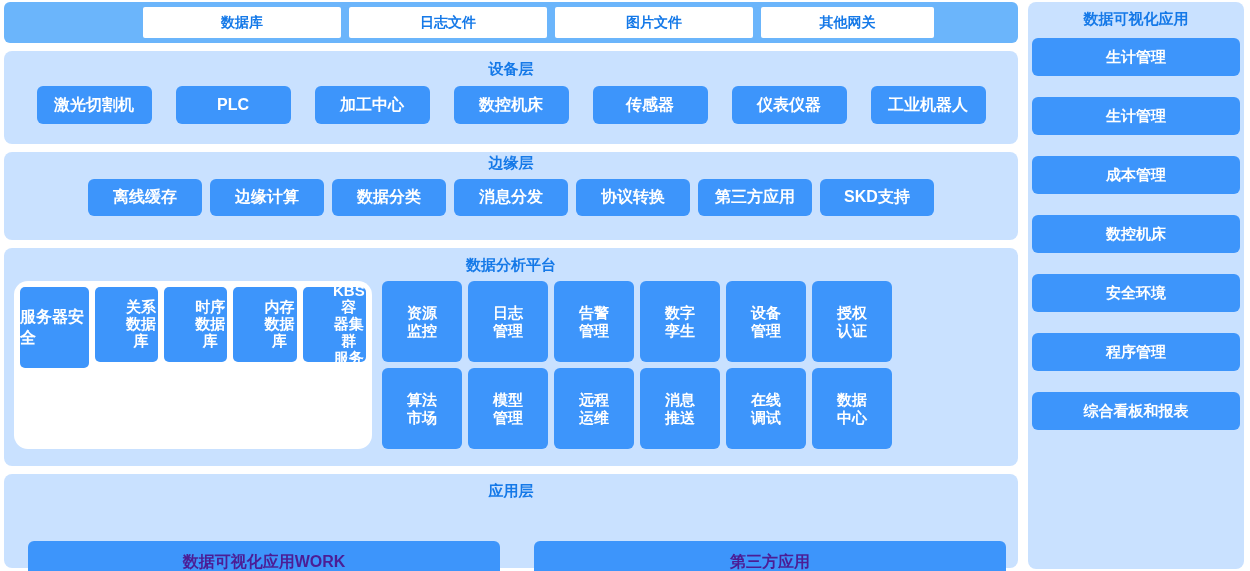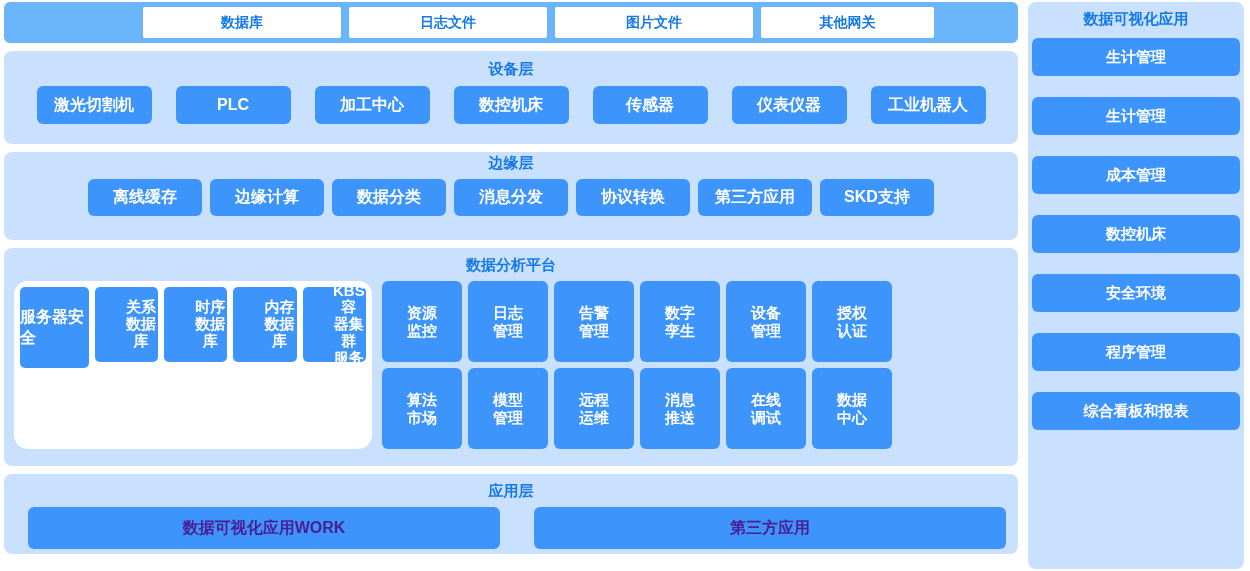--- a/index.html
+++ b/index.html
@@ -148,21 +148,21 @@
     gap: 6px;
     flex: 0 0 auto;
   }
   .grid12 .tile {
     font-size: 15px;
     line-height: 1.15;
     width: 80px; height: 81px;
   }
 
   
-  .layer-app { height: 80px; padding-top: 8px; }
+  .layer-app { height: 94px; padding-top: 8px; gap: 34px; }
   .app-row { display: flex; gap: 22px; margin-top: 6px; width: 100%; padding: 0 12px; }
   .app-tile {
     background: #3D95FB;
     color: #4c1d95;
     font-weight: bold;
     font-size: 16px;
     border-radius: 6px;
     height: 42px;
     flex: 1 1 0;
     display: flex;

